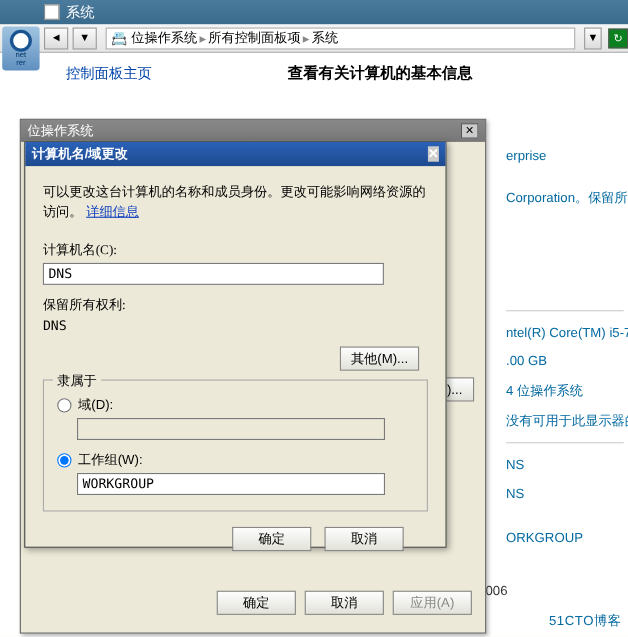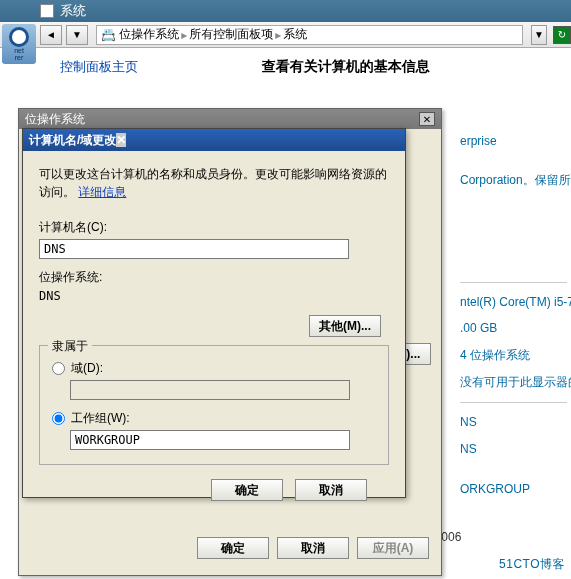--- a/index.html
+++ b/index.html
@@ -202,39 +202,41 @@
       z-index: 10;
     }
     .dlg-title-blue {
       background: linear-gradient(#2a62b8, #1d4a8f);
       color: white;
       height: 20px;
       padding: 11px 6px;
       font-size: 12px;
       font-weight: bold;
       display: flex;
+      justify-content: space-between;
       align-items: center;
     }
     .dlg-body {
       padding: 14px 16px;
       font-size: 12px;
       color: #000;
     }
     .desc {
       line-height: 1.5;
       margin-bottom: 4px;
     }
     .link {
       color: #1040c0;
       text-decoration: underline;
       cursor: pointer;
     }
     .field-label {
       margin-top: 18px;
       margin-bottom: 3px;
+      font-family: Liberation Serif, serif;
     }
     .textfield {
       width: 310px;
       height: 20px;
       border: 1px solid #7a7a7a;
       background: white;
       padding: 1px 4px;
       font-family: "SimSun", monospace;
       font-size: 12px;
     }
@@ -248,21 +250,20 @@
     
     .win-btn {
       min-width: 72px;
       height: 22px;
       background: linear-gradient(#fdfdfd, #e2e2da);
       border: 1px solid #888;
       font-size: 12px;
       font-family: inherit;
       cursor: pointer;
       padding: 0 8px;
-      font-weight: bold;
     }
     .win-btn:disabled { color: #888; }
     
     .group-box {
       border: 1px solid #aaa;
       margin-top: 8px;
       padding: 10px 12px 14px 12px;
       position: relative;
     }
     .group-box .legend {
@@ -382,21 +383,21 @@
   </div>
   <div class="dlg-body">
     <div class="desc">
       <span>可以更改这台计算机的名称和成员身份。更改可能影响网络资源的访问。</span>
       <span class="link">详细信息</span>
     </div>
 
     <div class="field-label">计算机名(C):</div>
     <input class="textfield" type="text" value="DNS" style="">
 
-    <div class="field-label fullname-label">位操作系统:</div>
+    <div class="field-label fullname-label">保留所有权利:</div>
     <div class="fullname-value">DNS</div>
 
     <div class="other-btn-row">
       <button class="win-btn">其他(M)...</button>
     </div>
 
     <div class="group-box">
       <div class="legend">隶属于</div>
 
       <div class="radio-row">

